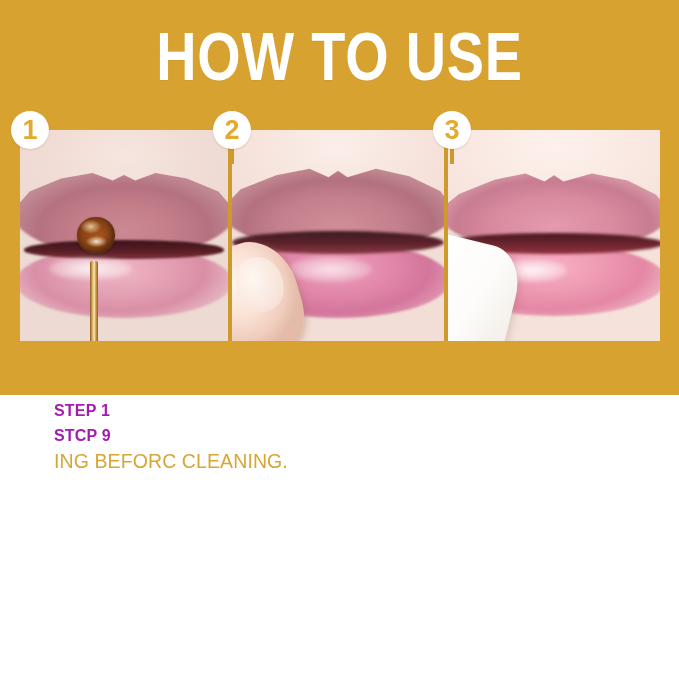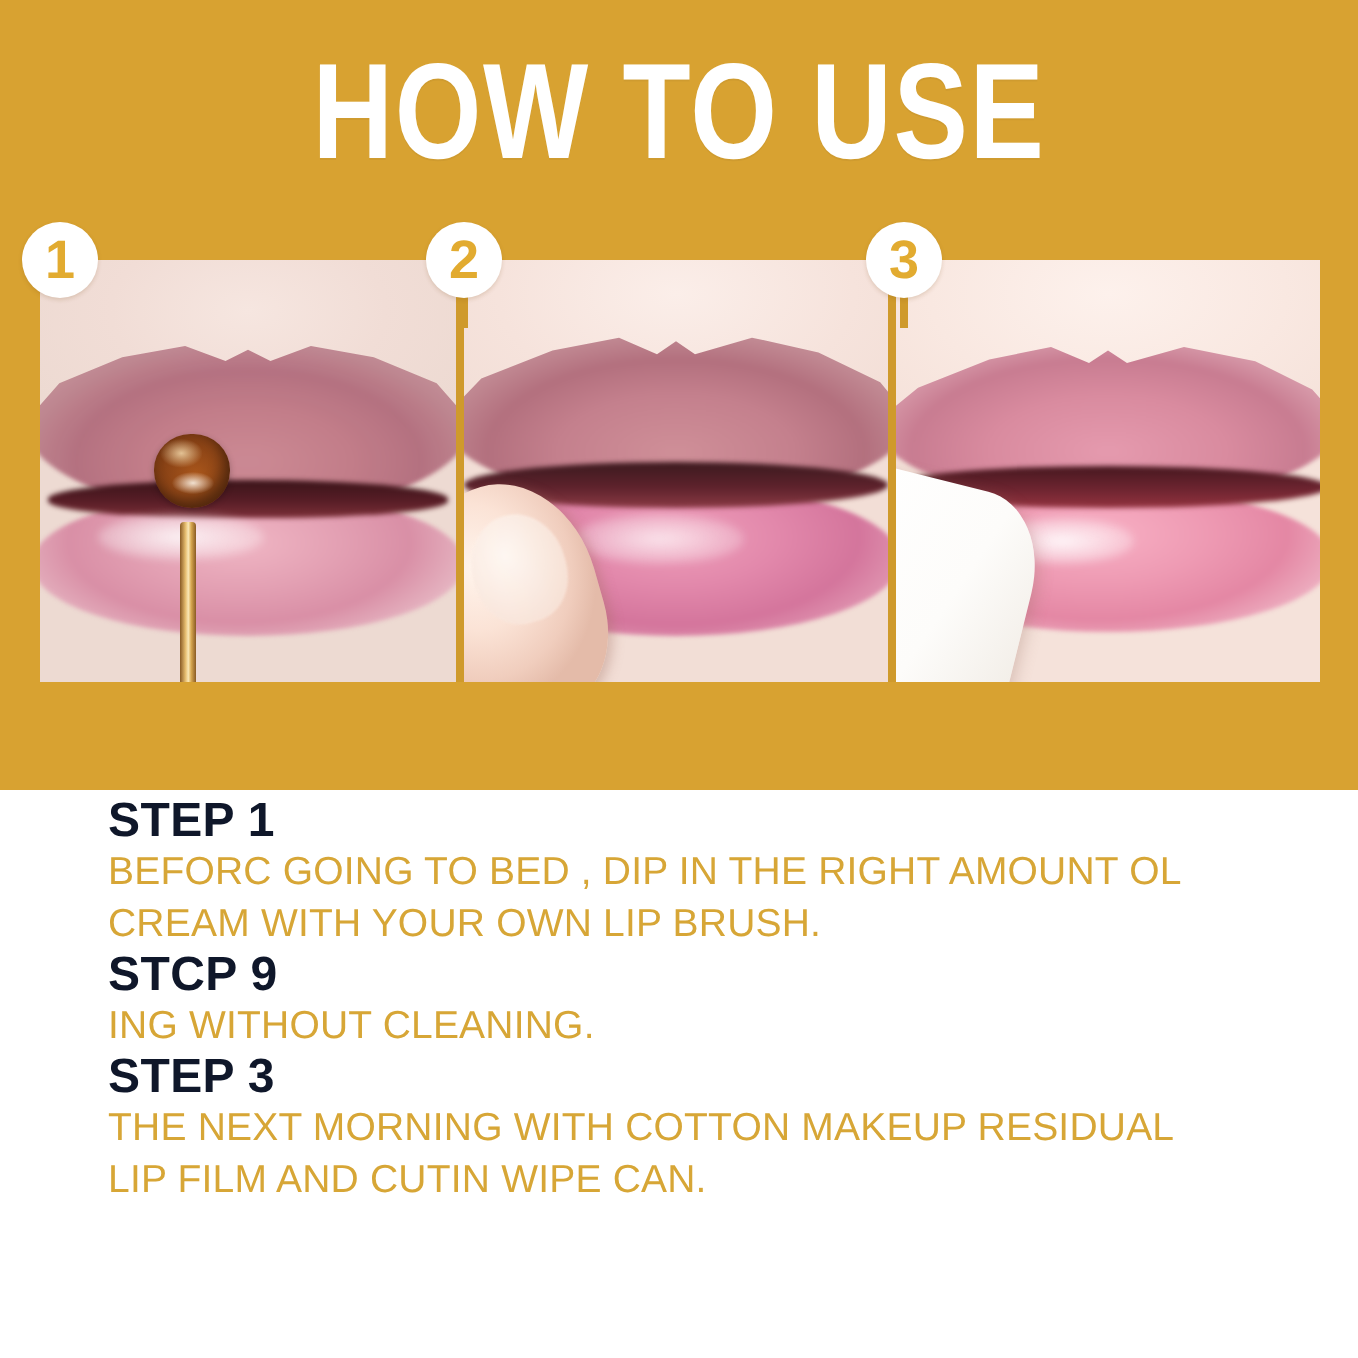--- a/index.html
+++ b/index.html
@@ -277,22 +277,22 @@
   #stem-3 { left: 450px; top: 130px; height: 34px; }
 
   
   #instructions {
     position: absolute;
     left: 54px;
     top: 398px;
     width: 600px;
   }
   .step-heading {
-    color: #0f172a;
-    font-size: 24px;
+    color: #a21caf;
+    font-size: 16px;
     font-weight: bold;
     line-height: 25px;
     letter-spacing: 0.2px;
   }
   .step-body {
     color: #d7a636;
     font-size: 19.5px;
     font-weight: normal;
     line-height: 26px;
     letter-spacing: 0.1px;
@@ -355,34 +355,23 @@
   <div class="badge" id="badge-1">1</div>
   <div class="badge" id="badge-2">2</div>
   <div class="badge" id="badge-3">3</div>
 
 </div>
 
 <div id="instructions">
 
   <div class="step-block">
     <div class="step-heading">STEP 1</div>
-    <div class="step-body">
-      <span class="ln">BEFORC GOING TO BED , DIP IN THE RIGHT AMOUNT OL</span>
-      <span class="ln">CREAM WITH YOUR OWN LIP BRUSH.</span>
-    </div>
   </div>
 
   <div class="step-block">
     <div class="step-heading">STCP 9</div>
     <div class="step-body">
-      <span class="ln">ING WITHOUT CLEANING.</span>
+      <span class="ln">ING BEFORC CLEANING.</span>
     </div>
   </div>
 
-  <div class="step-block">
-    <div class="step-heading">STEP 3</div>
-    <div class="step-body">
-      <span class="ln">THE NEXT MORNING WITH COTTON MAKEUP RESIDUAL</span>
-      <span class="ln">LIP FILM AND CUTIN WIPE CAN.</span>
-    </div>
-  </div>
 
 </div>
 
 </body></html>

